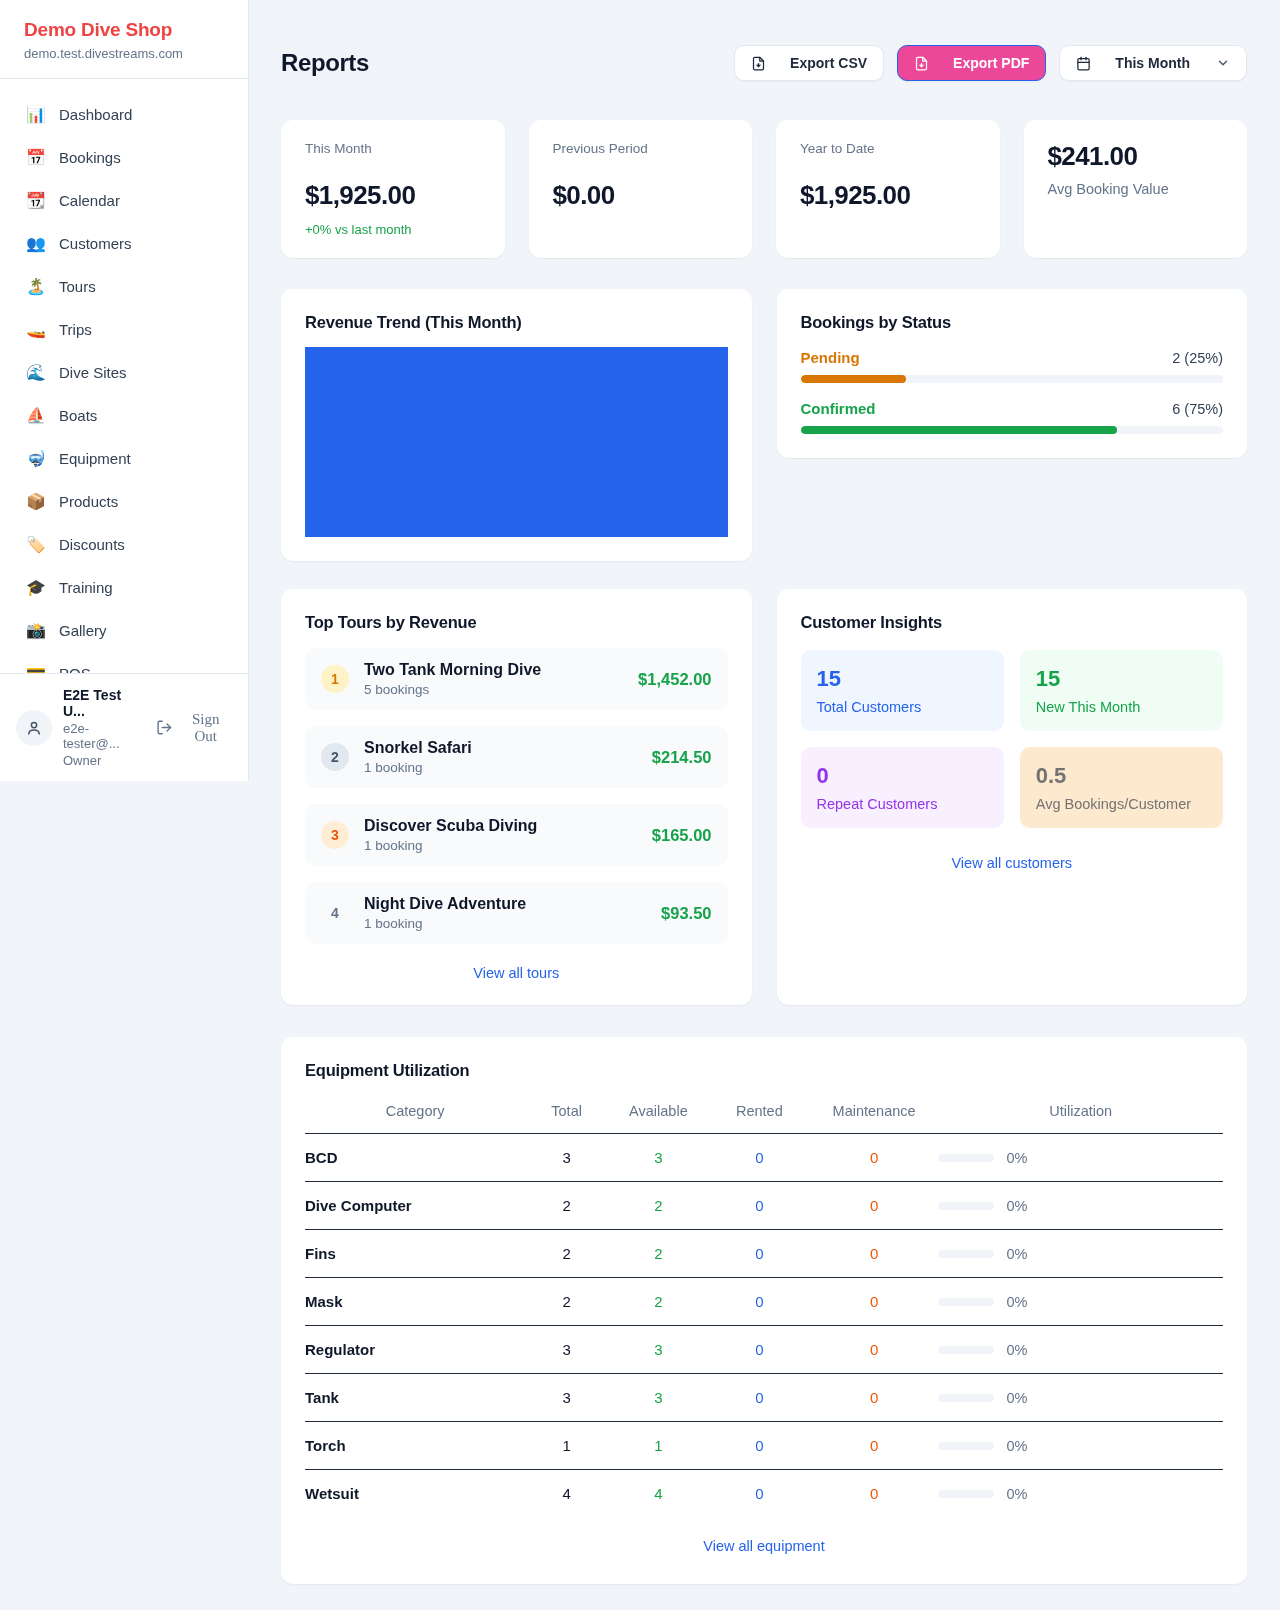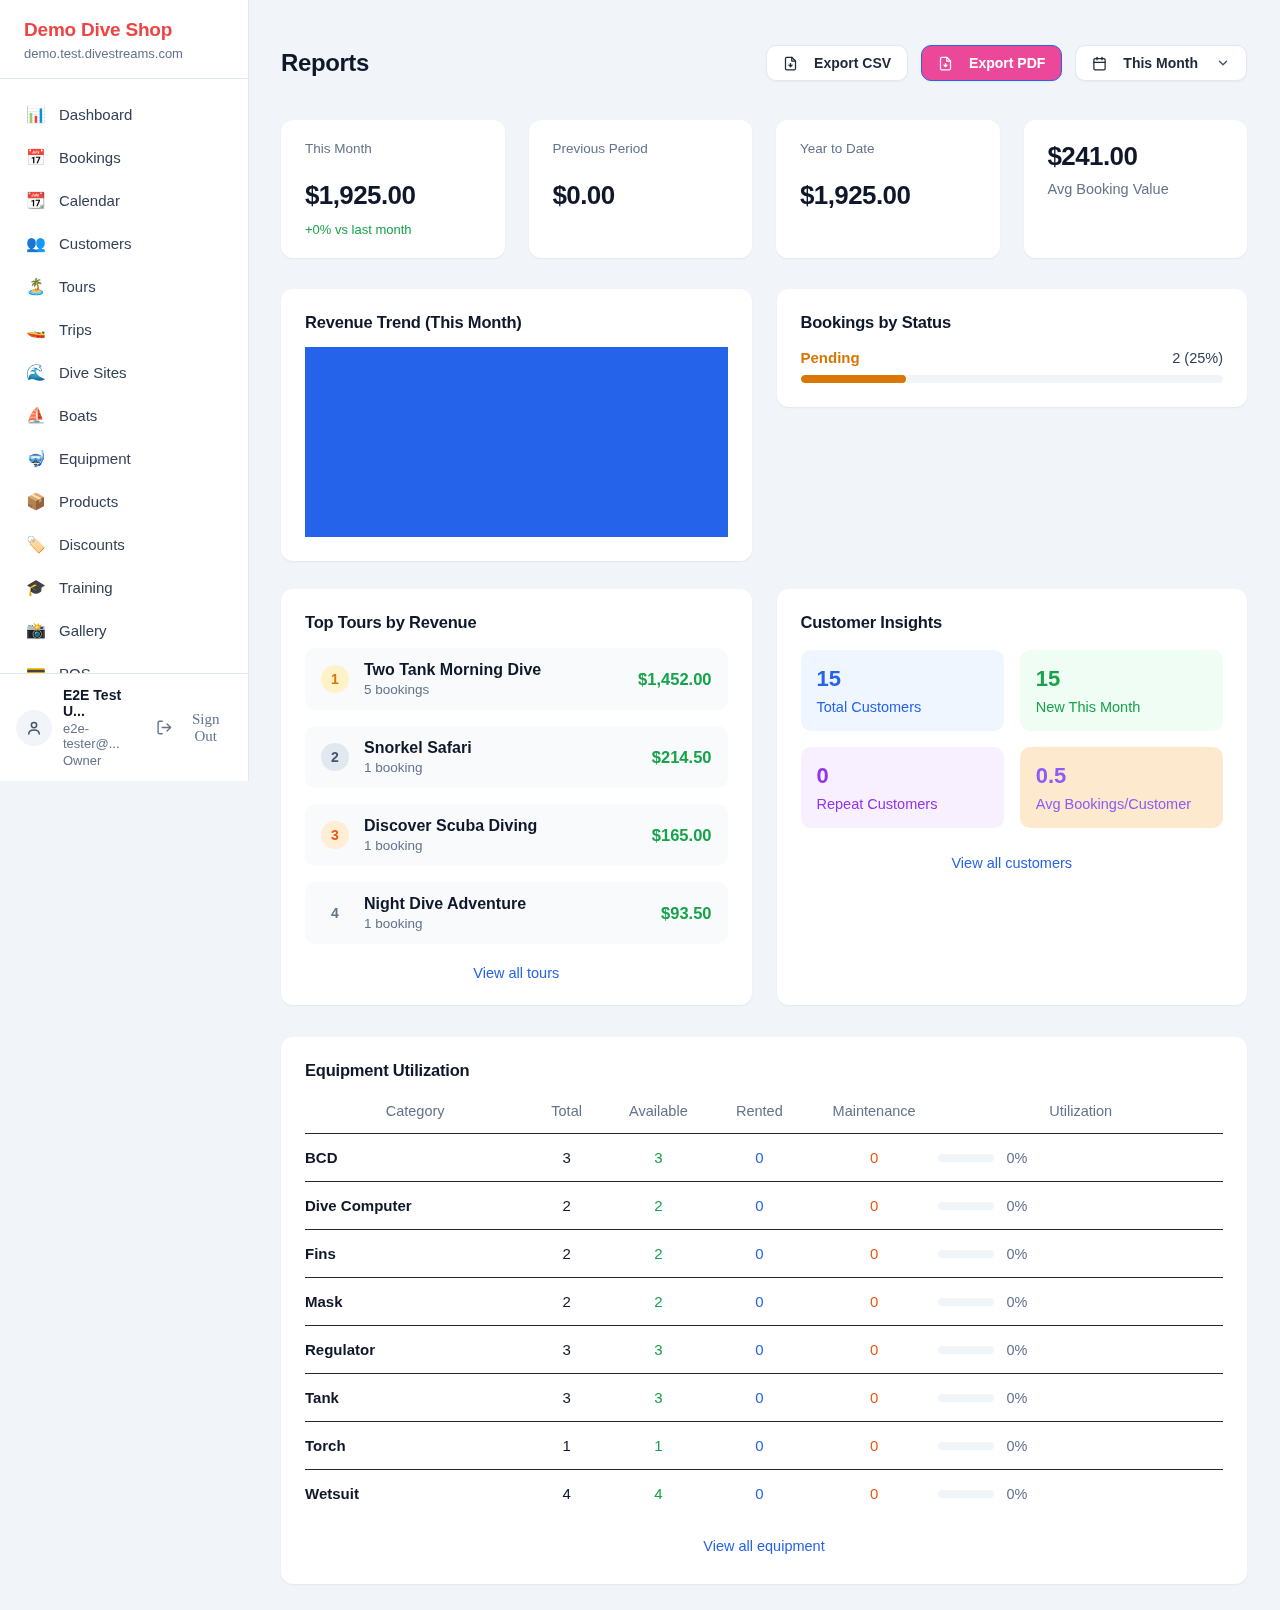--- a/index.html
+++ b/index.html
@@ -39,21 +39,21 @@
     margin-left:auto; display:flex; align-items:center; gap:7px;
     color:#64748b; font-size:15px; cursor:pointer; background:none; border:none;
     font-family:Liberation Serif, serif; padding:0;
   }
   
   .main { margin-left:249px; padding:33px 33px 40px 32px; }
   .page-header { display:flex; justify-content:space-between; align-items:center; }
   .page-title { font-size:24px; font-weight:bold; letter-spacing:-0.4px; }
   .actions { display:flex; gap:13px; }
   .btn {
-    display:flex; align-items:center; gap:16px;
+    display:flex; align-items:center; gap:24px;
     font-size:14px; font-weight:bold; font-family:inherit;
     padding:9px 16px; border-radius:10px; cursor:pointer;
     border:1px solid #e2e8f0; background:#fff; color:#1e293b;
     box-shadow:0 1px 2px rgba(15,23,42,.04);
   }
   .btn-primary { background:#ec4899; border-color:#2563eb; color:#fff; }
   .chev { margin-left:2px; display:flex; }
   
   .card { background:#fff; border-radius:12px; padding:24px; box-shadow:0 1px 2px rgba(15,23,42,.06); }
   .card-title { font-size:16.5px; font-weight:bold; letter-spacing:-0.2px; }
@@ -99,21 +99,21 @@
     display:block; width:100%; text-align:center; background:none; border:none;
     color:#2563eb; font-size:14.5px; font-family:inherit; cursor:pointer; margin-top:21px; padding:0;
   }
   .insights-grid { display:grid; grid-template-columns:1fr 1fr; gap:16px; margin-top:18px; }
   .tile { border-radius:10px; padding:16px; }
   .tile-number { font-size:22px; font-weight:bold; }
   .tile-label { font-size:14.5px; margin-top:7px; }
   .tile-blue   { background:#eff6ff; color:#2563eb; }
   .tile-green  { background:#f0fdf4; color:#16a34a; }
   .tile-purple { background:#f8f0fe; color:#9333ea; }
-  .tile-orange { background:#fdeace; color:#8b5cf6; }
+  .tile-orange { background:#fdeace; color:#737373; }
   .insights-card .view-all { margin-top:27px; }
   
   .equipment-card { margin-top:32px; padding-bottom:30px; }
   table { width:100%; border-collapse:collapse; margin-top:13px; }
   th {
     font-size:14.5px; color:#64748b; font-weight:normal; text-align:center;
     padding:10px 0 14px; border-bottom:1px solid #1e293b;
   }
   th.c, td.c { text-align:center; }
   td { padding:15px 0; border-bottom:1px solid #1e293b; font-size:15px; color:#0f172a; }
@@ -286,20 +286,29 @@
       <div class="card-title">Bookings by Status</div>
       <div class="status-group">
         <div class="status-head">
           <span class="status-label pending">Pending</span>
           <span class="status-value">2 (25%)</span>
         </div>
         <div class="bar-track">
           <div class="bar-fill fill-pending" style="width: 25%;"></div>
         </div>
       </div>
+      <div class="status-group">
+        <div class="status-head">
+          <span class="status-label confirmed">Confirmed</span>
+          <span class="status-value">6 (75%)</span>
+        </div>
+        <div class="bar-track">
+          <div class="bar-fill fill-confirmed" style="width: 75%;"></div>
+        </div>
+      </div>
     </div>
   </div>
 
   <div class="row3">
     <div class="card">
       <div class="card-title">Top Tours by Revenue</div>
       <div class="tour-row">
         <div class="rank rank-1">1</div>
         <div>
           <div class="tour-name">Two Tank Morning Dive</div>

